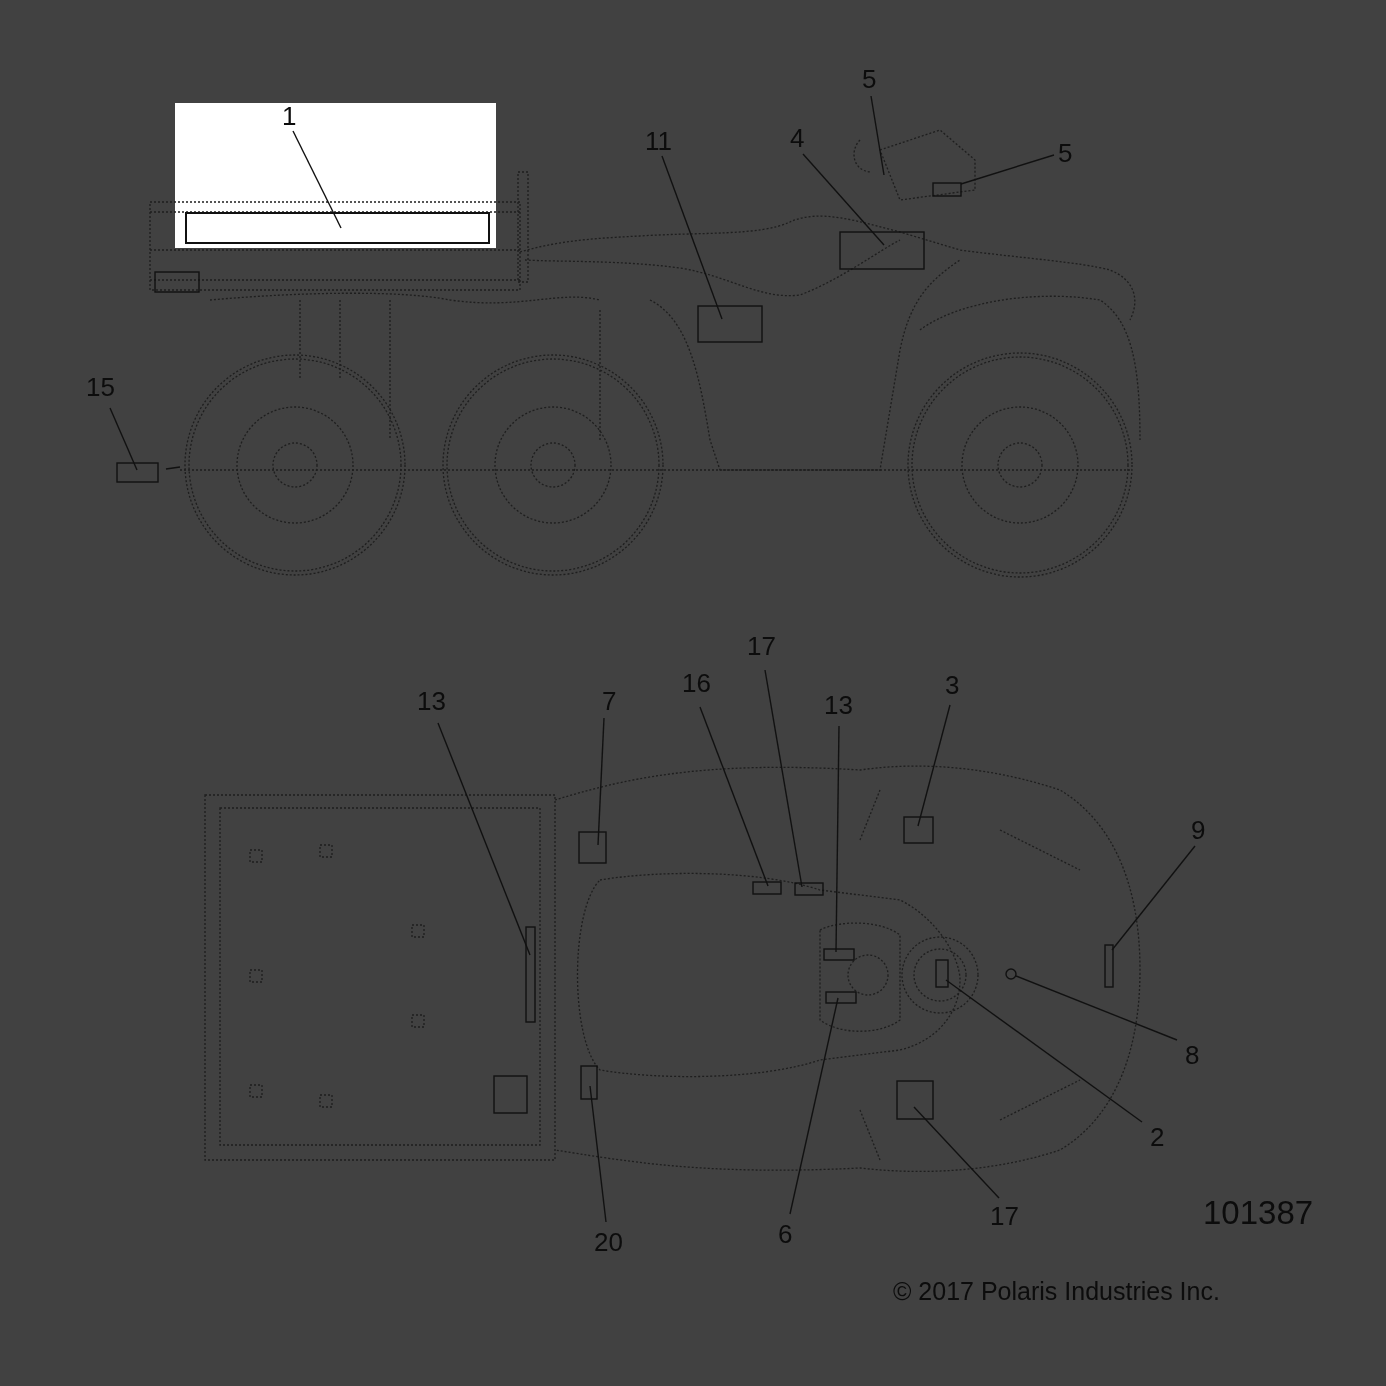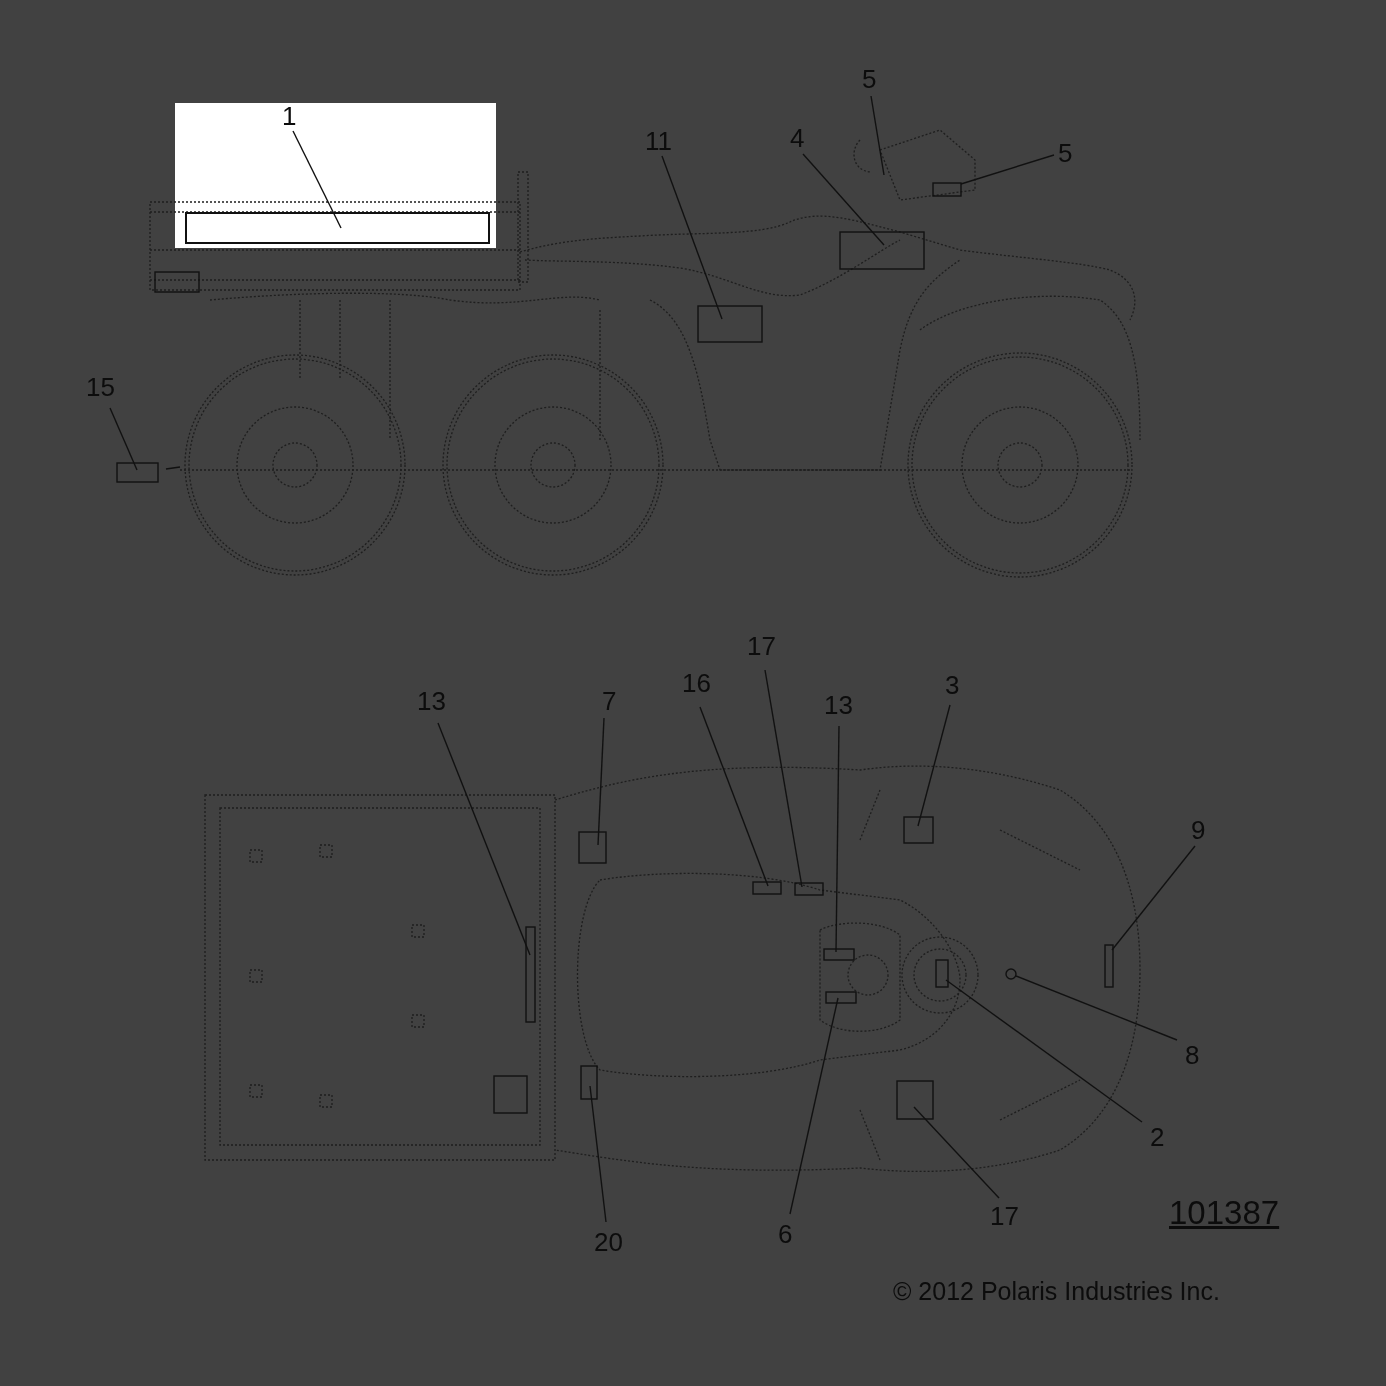--- a/index.html
+++ b/index.html
@@ -129,14 +129,14 @@
 <span class="callout" style="left:747px;top:633px;">17</span>
 <span class="callout" style="left:824px;top:692px;">13</span>
 <span class="callout" style="left:945px;top:672px;">3</span>
 <span class="callout" style="left:1191px;top:817px;">9</span>
 <span class="callout" style="left:1185px;top:1042px;">8</span>
 <span class="callout" style="left:1150px;top:1124px;">2</span>
 <span class="callout" style="left:990px;top:1203px;">17</span>
 <span class="callout" style="left:778px;top:1221px;">6</span>
 <span class="callout" style="left:594px;top:1229px;">20</span>
 
-<span class="partno" style="left:1169px;top:1194px;text-decoration:underline;">101387</span>
-<span class="copyright" style="left:893px;top:1277px;">© 2012 Polaris Industries Inc.</span>
+<span class="partno" style="left:1203px;top:1194px;">101387</span>
+<span class="copyright" style="left:893px;top:1277px;">© 2017 Polaris Industries Inc.</span>
 
 </body></html>

